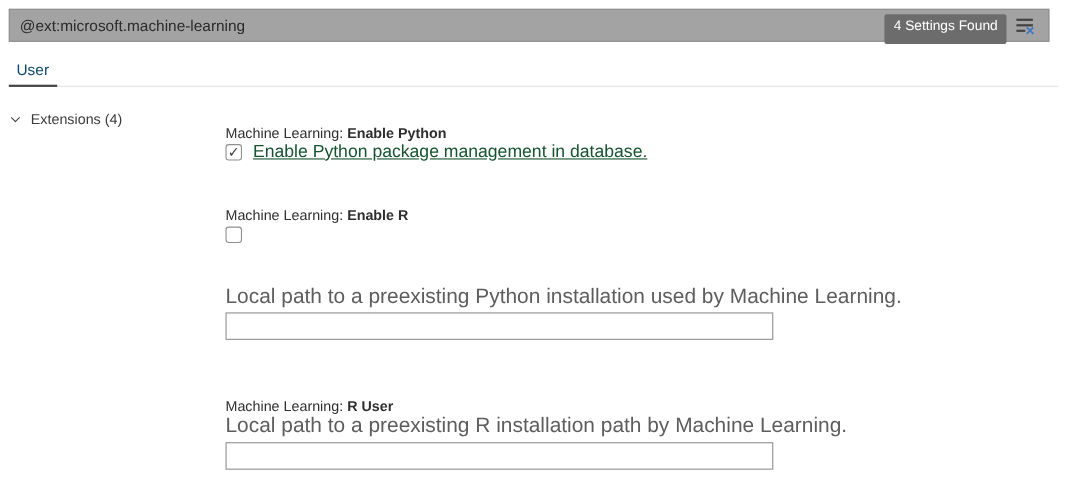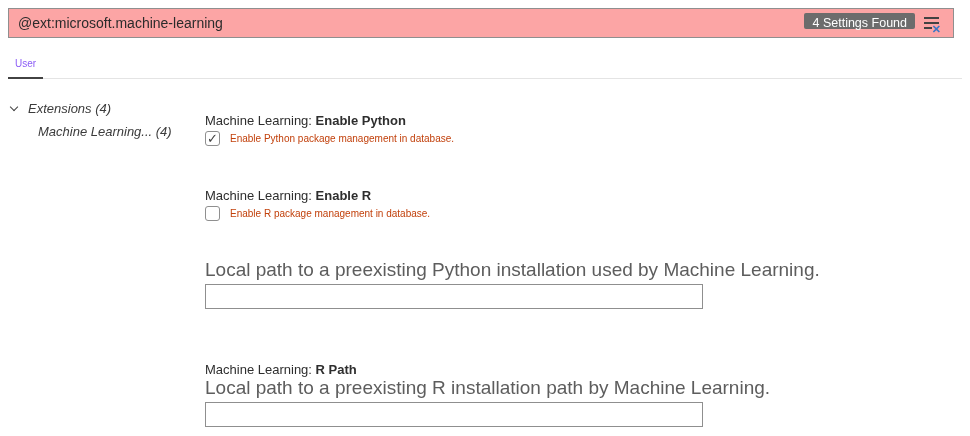--- a/index.html
+++ b/index.html
@@ -12,25 +12,25 @@
   }
 
   
   .search-row { position: absolute; left: 8px; top: 8px; width: 946px; height: 30px; }
   .search-input {
     width: 100%; height: 100%;
     border: 1px solid #8f8f8f; border-radius: 0;
     padding: 0 140px 0 9px;
     font-family: "Liberation Sans", sans-serif;
     font-size: 14px; color: #2b2b2b;
-    background: #fca5a5; outline: none;
+    background: #a3a3a3; outline: none;
   }
   .search-badge {
     position: absolute; right: 39px; top: 5px;
-    height: 16px; line-height: 20px;
+    height: 27px; line-height: 20px;
     background: #6c6c6c; color: #ffffff;
     font-size: 12.5px; padding: 0 8px;
     border-radius: 2px; white-space: nowrap;
   }
   .clear-filter {
     position: absolute; right: 13px; top: 8px;
     width: 17px; height: 16px; cursor: pointer;
   }
   .clear-filter .bar { position: absolute; left: 0; height: 2px; background: #424242; }
   .clear-filter .bar1 { top: 1px;  width: 15px; }
@@ -43,29 +43,29 @@
 
   
   .tabs-row {
     position: absolute; left: 8px; top: 50px;
     width: 954px; height: 29px;
     border-bottom: 1px solid #e4e4e4;
   }
   .tab {
     position: absolute; left: 0; top: 0; height: 29px;
     padding: 0 7px; line-height: 27px;
-    font-size: 10px; color: #8b5cf6;
+    font-size: 14px; color: #0c4a6e;
     cursor: pointer;
     text-align: center;
   }
   .tab.active { border-bottom: 2px solid #424242; }
 
   
   .tree { position: absolute; left: 0; top: 97px; width: 200px; font-size: 13px; color: #3b3b3b; }
-  .tree-row { position: relative; height: 23px; line-height: 23px; cursor: pointer; font-style: italic; }
+  .tree-row { position: relative; height: 23px; line-height: 23px; cursor: pointer; }
   .tree-row.level-0 { padding-left: 28px; }
   .tree-row.level-1 { padding-left: 38px; }
   .chevron {
     position: absolute; left: 11px; top: 7px;
     width: 6px; height: 6px;
     border-right: 1.4px solid #424242;
     border-bottom: 1.4px solid #424242;
     transform: rotate(45deg);
   }
 
@@ -82,21 +82,21 @@
 
   .checkbox-row { margin-top: 0; display: flex; align-items: center; gap: 10px; height: 17px; }
   .checkbox {
     width: 15px; height: 15px; flex: 0 0 15px;
     border: 1px solid #8f8f8f; border-radius: 3px;
     background: #fff; cursor: pointer;
     display: flex; align-items: center; justify-content: center;
   }
   .checkbox .checkmark { display: none; color: #3f3f3f; font-size: 13px; line-height: 1; }
   .checkbox.checked .checkmark { display: block; }
-  .checkbox-label { font-size: 10px; color: #c2410c; white-space: nowrap; }
+  .checkbox-label { font-size: 16px; color: #14532d; white-space: nowrap; text-decoration: underline; }
 
   .setting-desc { font-size: 19px; line-height: 18px; color: #5d5d5d; white-space: nowrap; }
   .text-input {
     display: block; margin-top: 5px;
     width: 498px; height: 25px;
     border: 1px solid #8f8f8f; border-radius: 0;
     padding: 0 6px;
     font-family: "Liberation Sans", sans-serif;
     font-size: 13px; color: #2b2b2b;
     background: #fff; outline: none;
@@ -118,23 +118,20 @@
 
 <div class="tabs-row">
   <div class="tab active">User</div>
 </div>
 
 <div class="tree">
   <div class="tree-row level-0">
     <span class="chevron"></span>
     <span>Extensions (4)</span>
   </div>
-  <div class="tree-row level-1">
-    <span>Machine Learning... (4)</span>
-  </div>
 </div>
 
 <div class="settings">
 
   <div class="setting" id="setting-0">
     <div class="setting-title">
       <span class="category">Machine Learning: </span><span class="label">Enable Python</span>
     </div>
     <div class="checkbox-row">
       <div class="checkbox checked">
@@ -145,30 +142,29 @@
   </div>
 
   <div class="setting" id="setting-1">
     <div class="setting-title">
       <span class="category">Machine Learning: </span><span class="label">Enable R</span>
     </div>
     <div class="checkbox-row">
       <div class="checkbox">
         
       </div>
-      <span class="checkbox-label">Enable R package management in database.</span>
     </div>
   </div>
 
   <div class="setting" id="setting-2">
     <div class="setting-desc">Local path to a preexisting Python installation used by Machine Learning.</div>
     <input class="text-input" type="text" value="" style="">
   </div>
 
   <div class="setting" id="setting-3">
     <div class="setting-title">
-      <span class="category">Machine Learning: </span><span class="label">R Path</span>
+      <span class="category">Machine Learning: </span><span class="label">R User</span>
     </div>
     <div class="setting-desc">Local path to a preexisting R installation path by Machine Learning.</div>
     <input class="text-input" type="text" value="" style="">
   </div>
 
 </div>
 
 </body></html>

